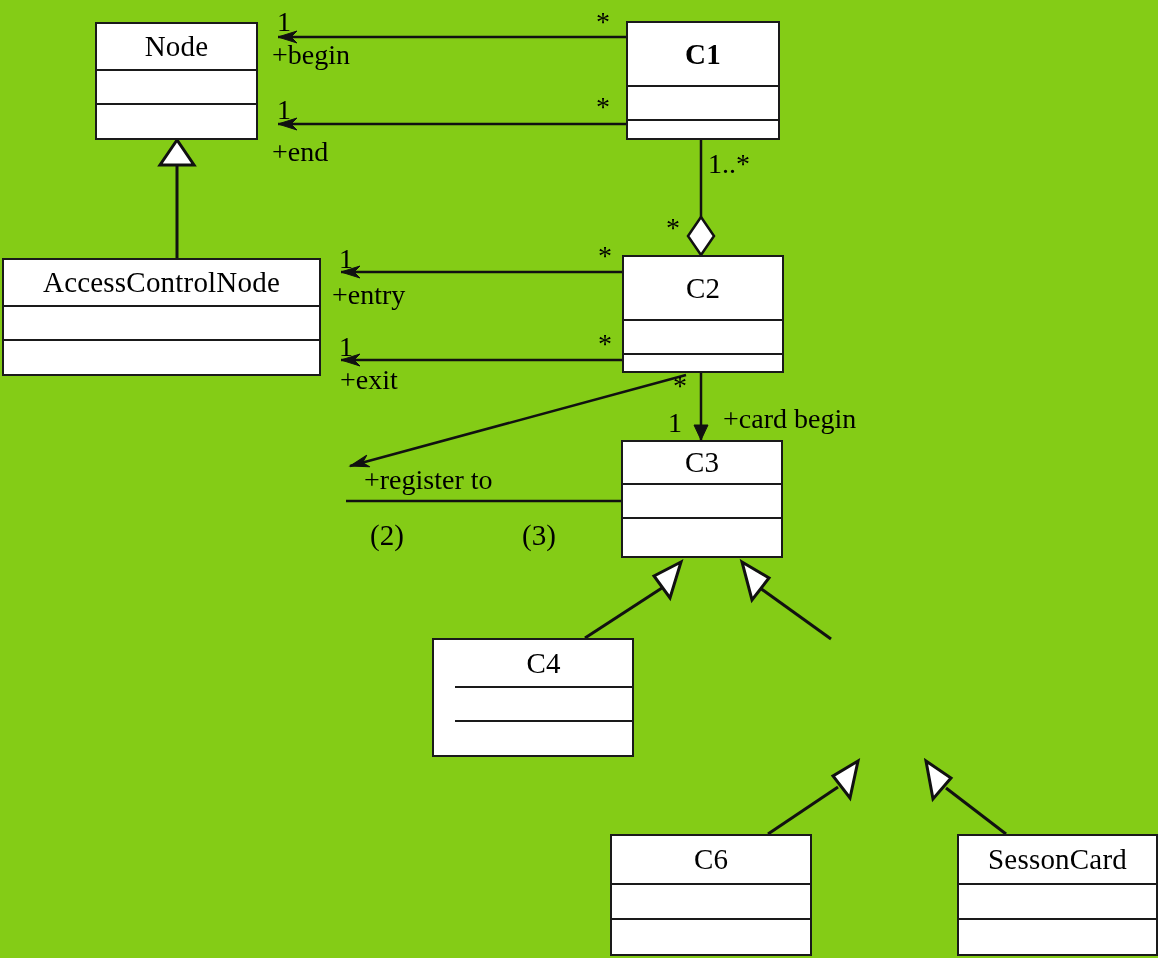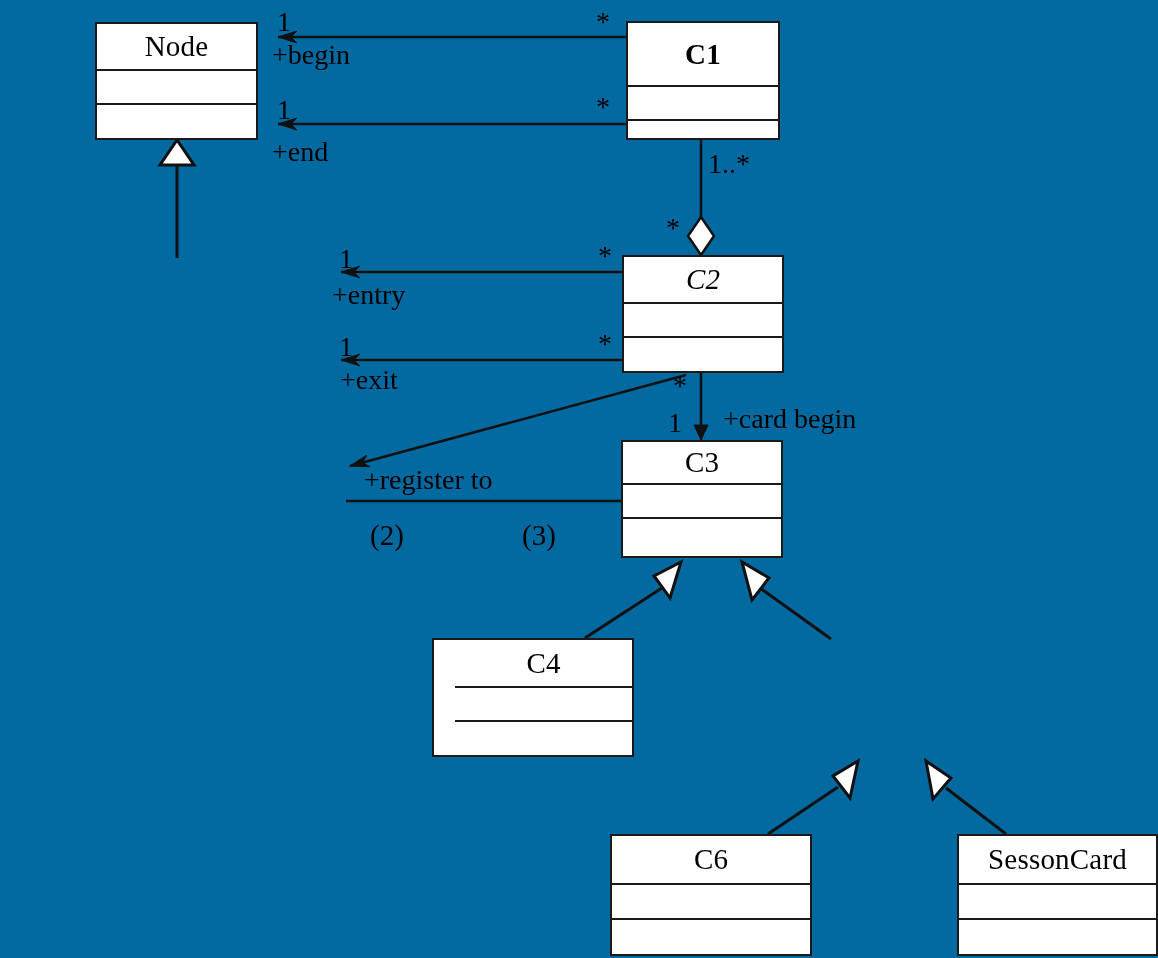--- a/index.html
+++ b/index.html
@@ -9,21 +9,21 @@
     background: #ffffff;
   }
   body {
     font-family: "Liberation Serif", "DejaVu Serif", serif;
     color: #000000;
   }
   #diagram-root {
     position: relative;
     width: 1158px;
     height: 958px;
-    background: #0369a1;
+    background: #84cc16;
     overflow: hidden;
   }
   #diagram-svg {
     position: absolute;
     left: 0;
     top: 0;
     width: 1158px;
     height: 958px;
   }
   .uml-class {
@@ -158,23 +158,28 @@
     <div class="uml-attr-row" style="height: 33.5px;"></div>
     <div class="uml-op-row" style="flex: 1 1 auto;"></div>
   </div>
 
   <div class="uml-class" style="left: 626px; top: 21px; width: 154px; height: 119px;">
     <div class="uml-name-row" style="height: 64px; font-weight: bold;">C1</div>
     <div class="uml-attr-row" style="height: 33.5px;"></div>
     <div class="uml-op-row" style="flex: 1 1 auto;"></div>
   </div>
 
+  <div class="uml-class" style="left: 2px; top: 258px; width: 319px; height: 118px;">
+    <div class="uml-name-row" style="height: 47px;">AccessControlNode</div>
+    <div class="uml-attr-row" style="height: 33.5px;"></div>
+    <div class="uml-op-row" style="flex: 1 1 auto;"></div>
+  </div>
 
   <div class="uml-class" style="left: 622px; top: 255px; width: 162px; height: 118px;">
-    <div class="uml-name-row" style="height: 47px; font-style: italic;">C2</div>
+    <div class="uml-name-row" style="height: 64px;">C2</div>
     <div class="uml-attr-row" style="height: 33.5px;"></div>
     <div class="uml-op-row" style="flex: 1 1 auto;"></div>
   </div>
 
 
   <div class="uml-class" style="left: 621px; top: 440px; width: 162px; height: 118px;">
     <div class="uml-name-row" style="height: 43px;">C3</div>
     <div class="uml-attr-row" style="height: 33.5px;"></div>
     <div class="uml-op-row" style="flex: 1 1 auto;"></div>
   </div>

